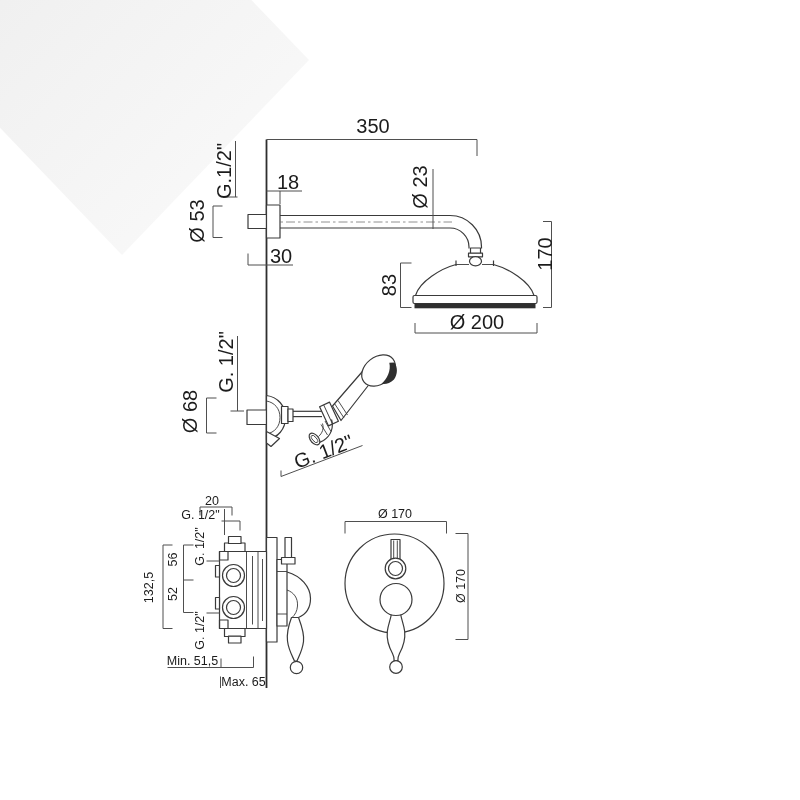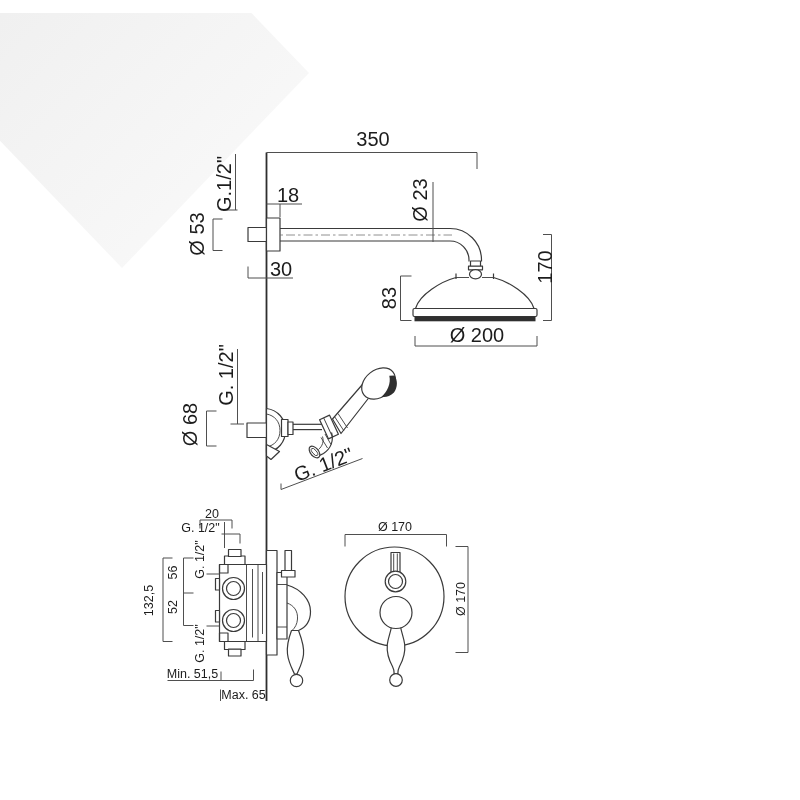--- a/index.html
+++ b/index.html
@@ -1,16 +1,16 @@
 <!DOCTYPE html>
 <html><head>
 <meta charset="utf-8">
 <style>
   html,body{margin:0;padding:0;background:#ffffff;}
-  .canvas{position:relative;width:800px;height:688px;background:#ffffff;overflow:hidden;margin-top:13px;}
+  .canvas{position:relative;width:800px;height:688px;background:#ffffff;overflow:hidden;}
   svg{display:block;}
   text{font-family:"Liberation Sans","DejaVu Sans",sans-serif;fill:#1c1c1c;
        text-anchor:middle;dominant-baseline:central;}
   .lbl-lg{font-size:20px;}
   .lbl-sm{font-size:12.5px;}
   .draw{fill:none;stroke:#3a3a3a;stroke-width:1.2;stroke-linejoin:round;stroke-linecap:butt;}
   .drawf{fill:#ffffff;stroke:#3a3a3a;stroke-width:1.2;stroke-linejoin:round;}
   .dim{fill:none;stroke:#4f4f4f;stroke-width:1;}
   .wall{fill:none;stroke:#2e2e2e;stroke-width:1.8;}
   .cl{fill:none;stroke:#858585;stroke-width:0.9;stroke-dasharray:9 3 2.5 3;}

